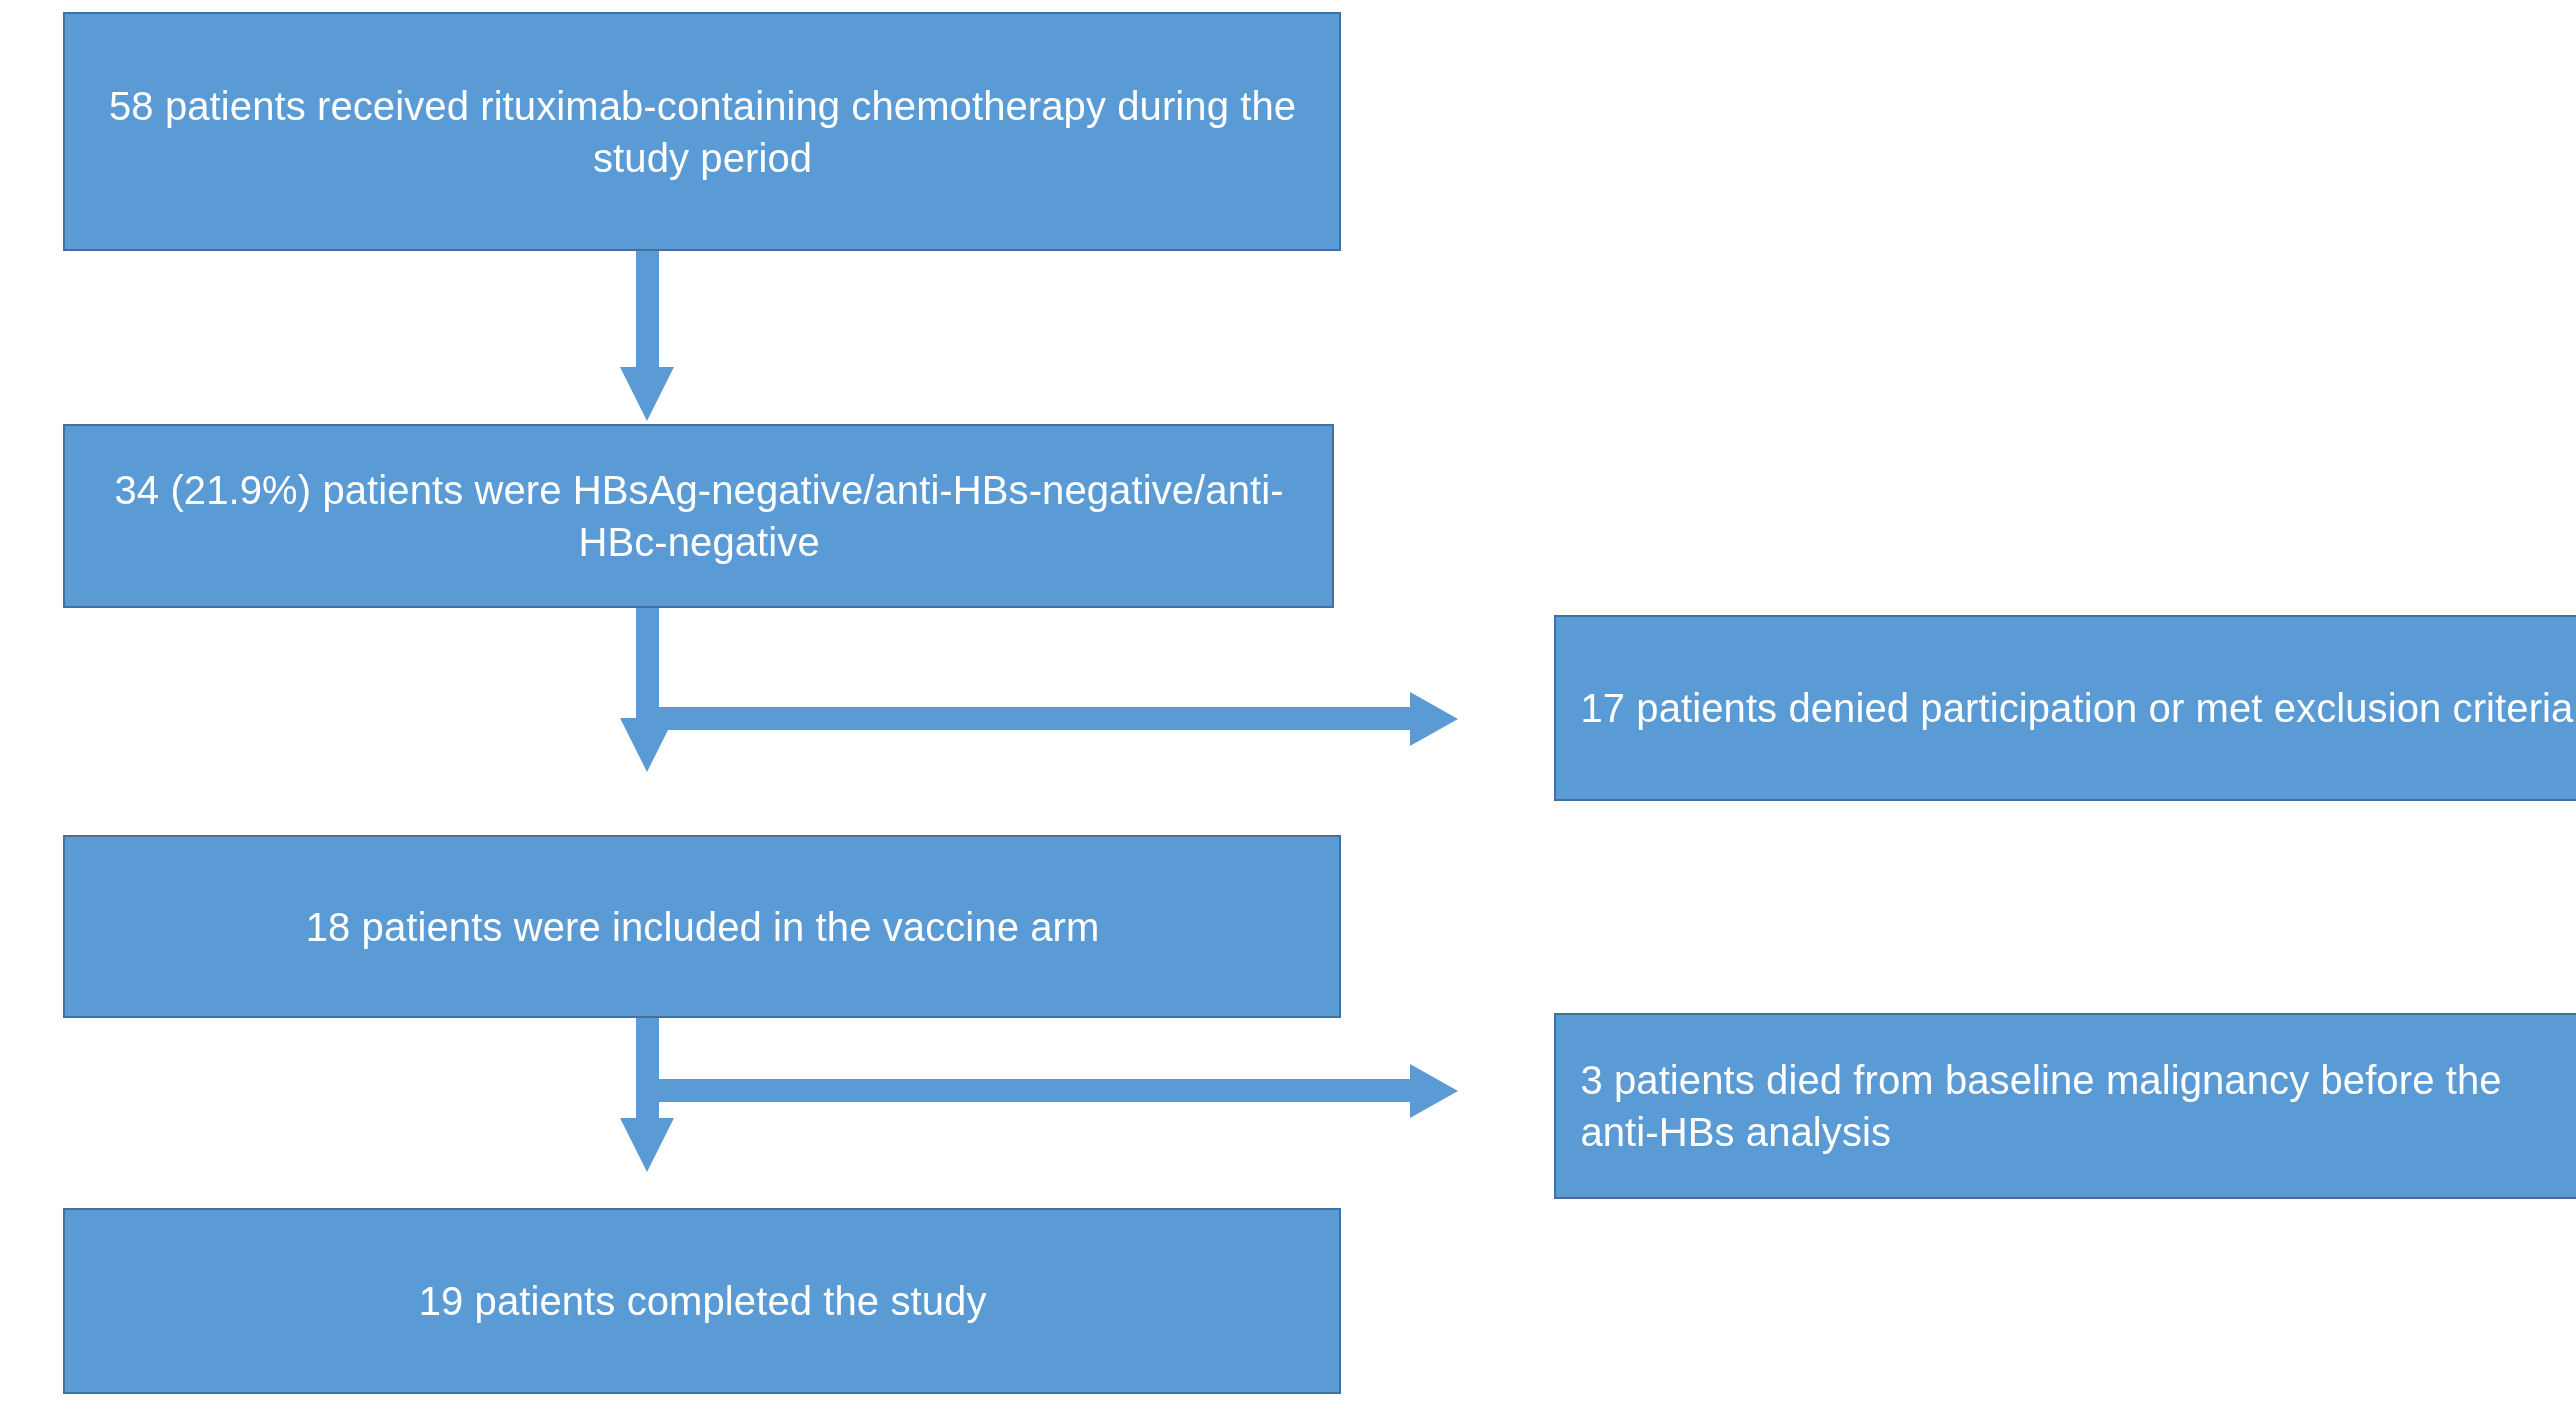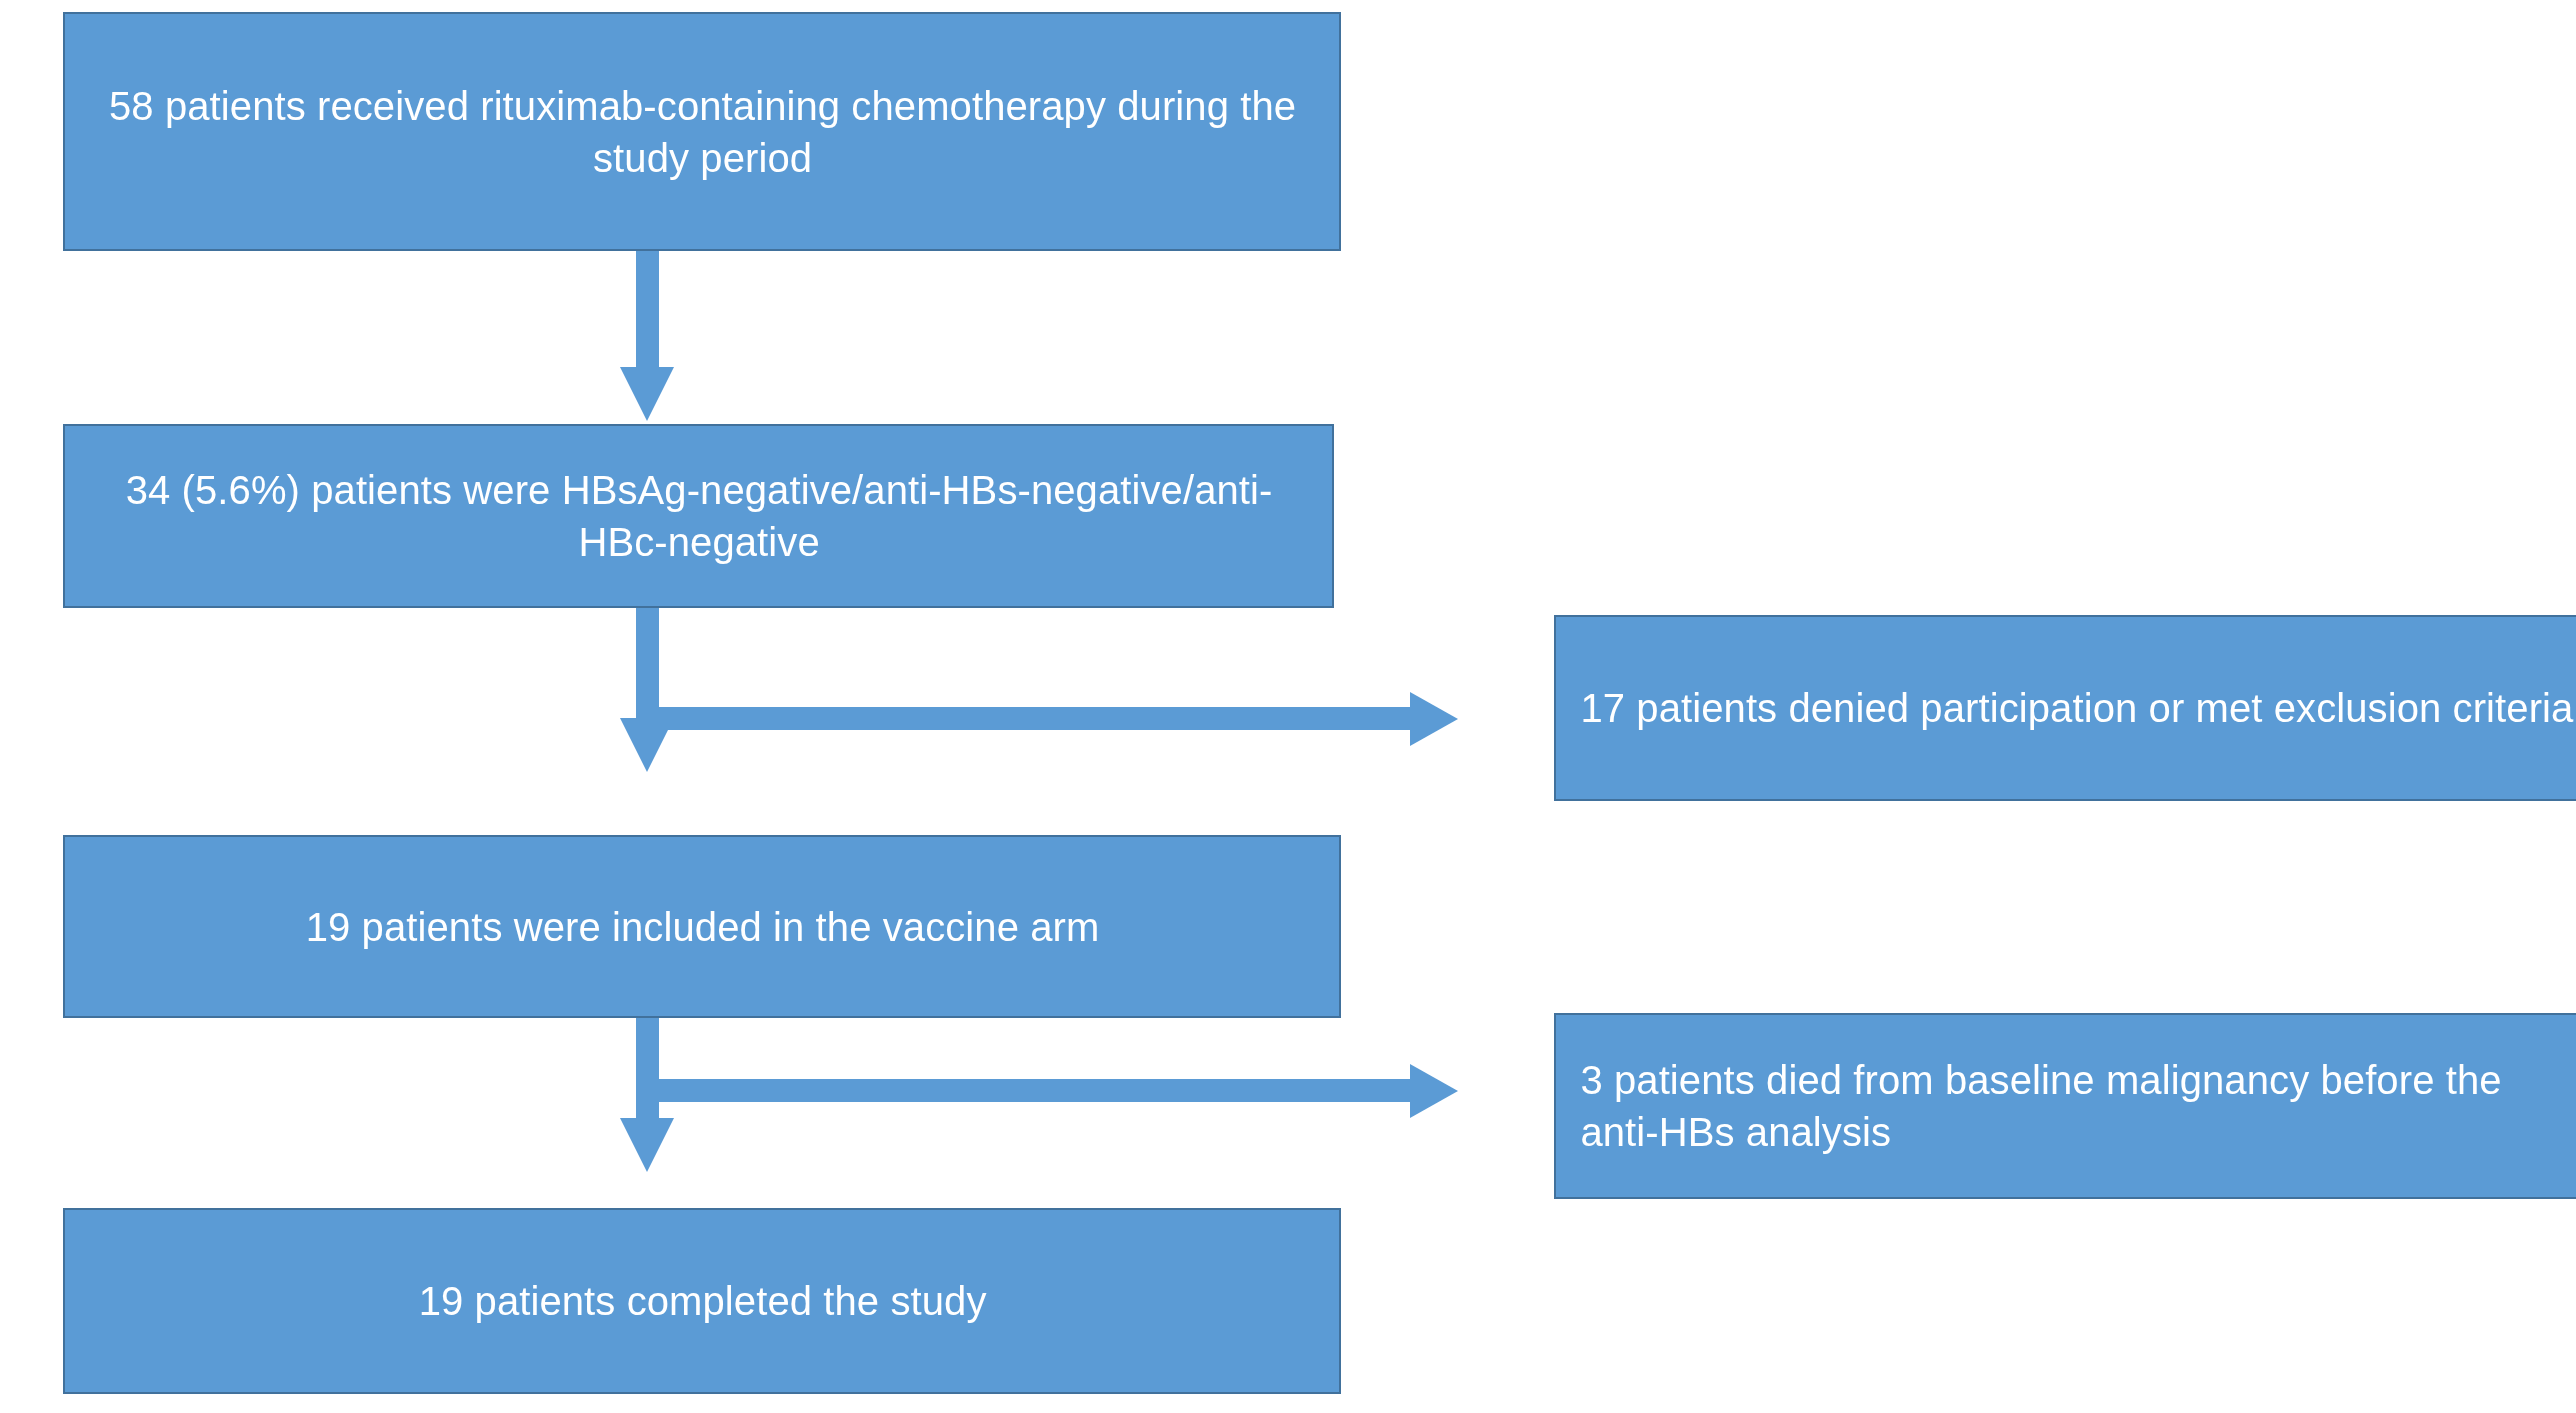--- a/index.html
+++ b/index.html
@@ -76,35 +76,35 @@
 <div id="canvas">
 
   <div class="node center" style="left:15.7px; top:12.2px; width:1278px; height:239px;">
     <span class="node-text">58 patients received rituximab-containing chemotherapy during the study period</span>
   </div>
 
   <div class="conn-v" style="left:636px; top:251px; width:22.6px; height:119px;"></div>
   <div class="arrow-down" style="left:620px; top:367px;"></div>
 
   <div class="node center" style="left:15.7px; top:424px; width:1271px; height:184px;">
-    <span class="node-text">34 (5.6%) patients were HBsAg-negative/anti-HBs-negative/anti-HBc-negative</span>
+    <span class="node-text">34 (21.9%) patients were HBsAg-negative/anti-HBs-negative/anti-HBc-negative</span>
   </div>
 
   <div class="conn-v" style="left:636px; top:608px; width:22.6px; height:113px;"></div>
   <div class="arrow-down" style="left:620px; top:718px;"></div>
 
   <div class="conn-h" style="left:656px; top:707px; width:756px; height:22.6px;"></div>
   <div class="arrow-right" style="left:1410px; top:692px;"></div>
 
   <div class="node left" style="left:1507px; top:615px; width:1058px; height:186px;">
     <span class="node-text">17 patients denied participation or met exclusion criteria</span>
   </div>
 
   <div class="node center" style="left:15.7px; top:835px; width:1278px; height:183px;">
-    <span class="node-text">19 patients were included in the vaccine arm</span>
+    <span class="node-text">18 patients were included in the vaccine arm</span>
   </div>
 
   <div class="conn-v" style="left:636px; top:1018px; width:22.6px; height:103px;"></div>
   <div class="arrow-down" style="left:620px; top:1118px;"></div>
 
   <div class="conn-h" style="left:656px; top:1079px; width:756px; height:22.6px;"></div>
   <div class="arrow-right" style="left:1410px; top:1064px;"></div>
 
   <div class="node left" style="left:1507px; top:1013px; width:1058px; height:186px;">
     <span class="node-text">3 patients died from baseline malignancy before the anti-HBs analysis</span>

